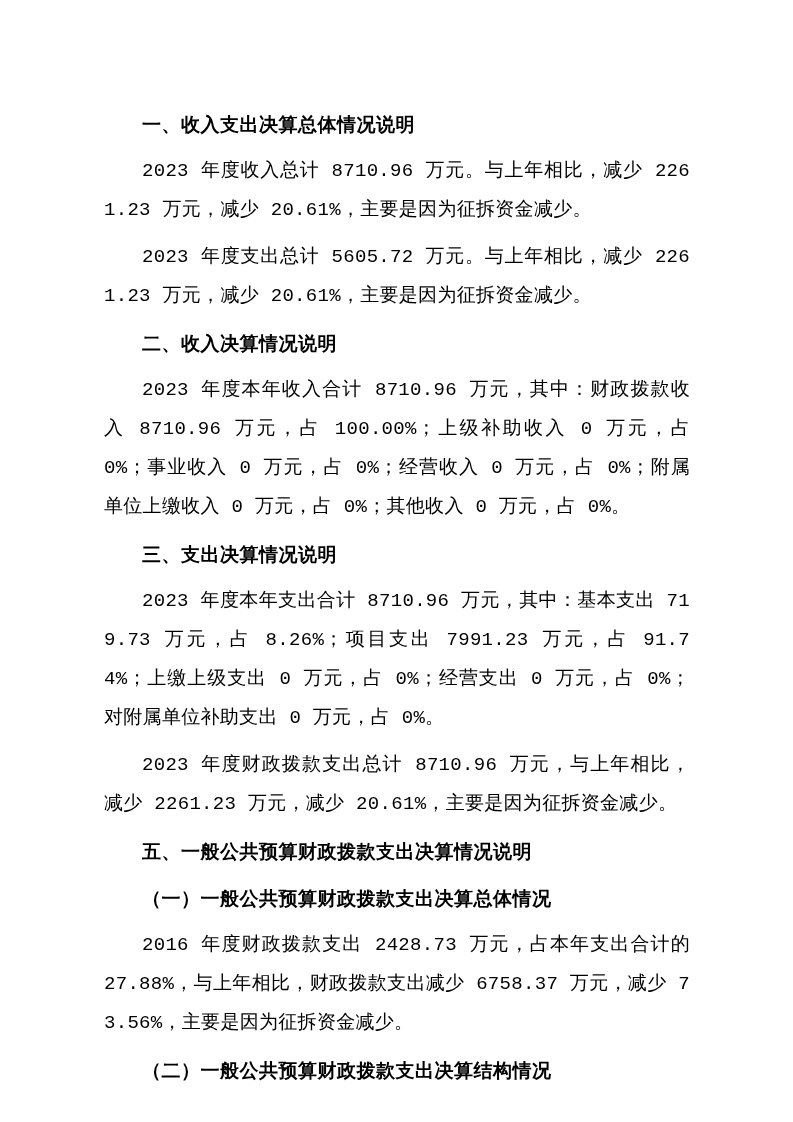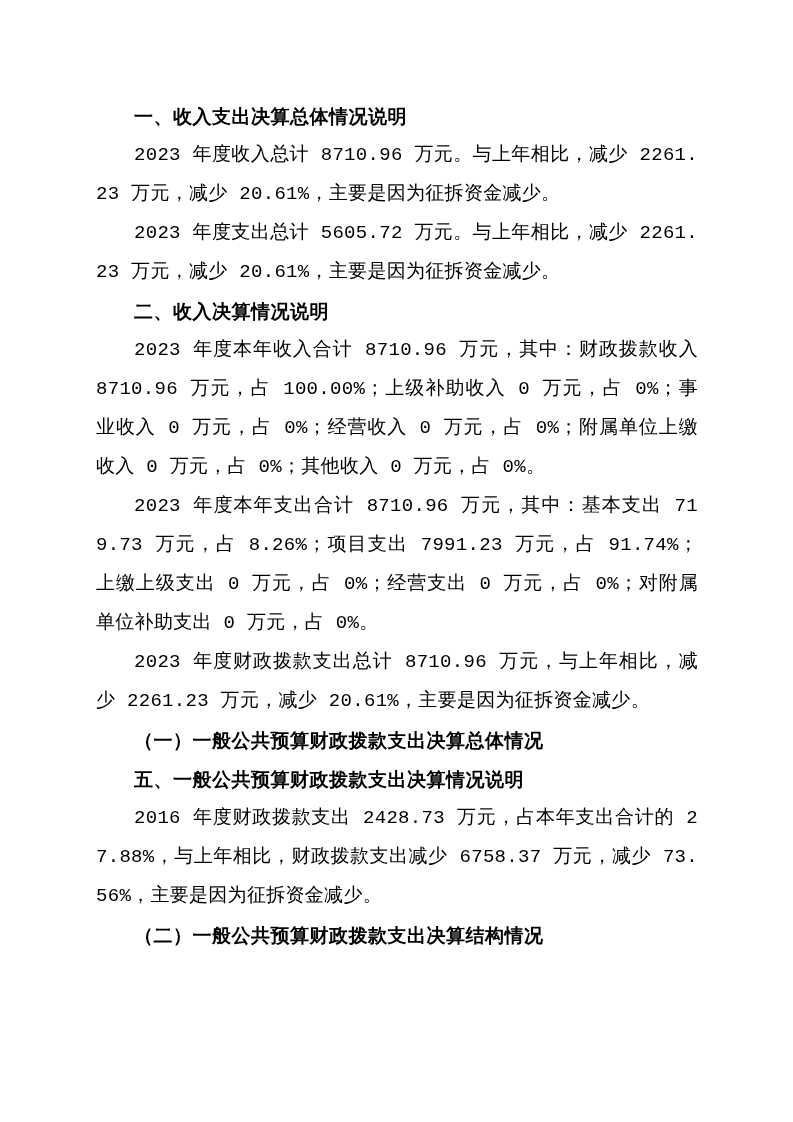--- a/index.html
+++ b/index.html
@@ -15,21 +15,21 @@
     box-sizing: border-box;
     padding: 97px 95px 0 96px;
     overflow: hidden;
     color: #000000;
   }
   .doc-block {
     font-size: 19px;
     line-height: 39px;
     text-align: justify;
     text-indent: 2em;
-    margin: 0;
+    margin: 8px;
     word-break: break-all;
   }
   .doc-heading {
     font-family: "Liberation Sans", "DejaVu Sans", sans-serif;
     font-weight: bold;
     letter-spacing: 0.5px;
   }
   .doc-para {
     font-family: Liberation Mono, monospace;
     letter-spacing: 0.3px;
@@ -37,19 +37,20 @@
 </style>
 </head>
 <body>
 
 <div class="page">
   <p class="doc-block doc-heading">一、收入支出决算总体情况说明</p>
   <p class="doc-block doc-para">2023 年度收入总计 8710.96 万元。与上年相比，减少 2261.23 万元，减少 20.61%，主要是因为征拆资金减少。</p>
   <p class="doc-block doc-para">2023 年度支出总计 5605.72 万元。与上年相比，减少 2261.23 万元，减少 20.61%，主要是因为征拆资金减少。</p>
   <p class="doc-block doc-heading">二、收入决算情况说明</p>
   <p class="doc-block doc-para">2023 年度本年收入合计 8710.96 万元，其中：财政拨款收入 8710.96 万元，占 100.00%；上级补助收入 0 万元，占 0%；事业收入 0 万元，占 0%；经营收入 0 万元，占 0%；附属单位上缴收入 0 万元，占 0%；其他收入 0 万元，占 0%。</p>
+  <p class="doc-block doc-heading">三、支出决算情况说明</p>
   <p class="doc-block doc-para">2023 年度本年支出合计 8710.96 万元，其中：基本支出 719.73 万元，占 8.26%；项目支出 7991.23 万元，占 91.74%；上缴上级支出 0 万元，占 0%；经营支出 0 万元，占 0%；对附属单位补助支出 0 万元，占 0%。</p>
   <p class="doc-block doc-para">2023 年度财政拨款支出总计 8710.96 万元，与上年相比，减少 2261.23 万元，减少 20.61%，主要是因为征拆资金减少。</p>
+  <p class="doc-block doc-heading">五、一般公共预算财政拨款支出决算情况说明</p>
   <p class="doc-block doc-heading">（一）一般公共预算财政拨款支出决算总体情况</p>
-  <p class="doc-block doc-heading">五、一般公共预算财政拨款支出决算情况说明</p>
   <p class="doc-block doc-para">2016 年度财政拨款支出 2428.73 万元，占本年支出合计的 27.88%，与上年相比，财政拨款支出减少 6758.37 万元，减少 73.56%，主要是因为征拆资金减少。</p>
   <p class="doc-block doc-heading">（二）一般公共预算财政拨款支出决算结构情况</p>
 </div>
 
 </body></html>

